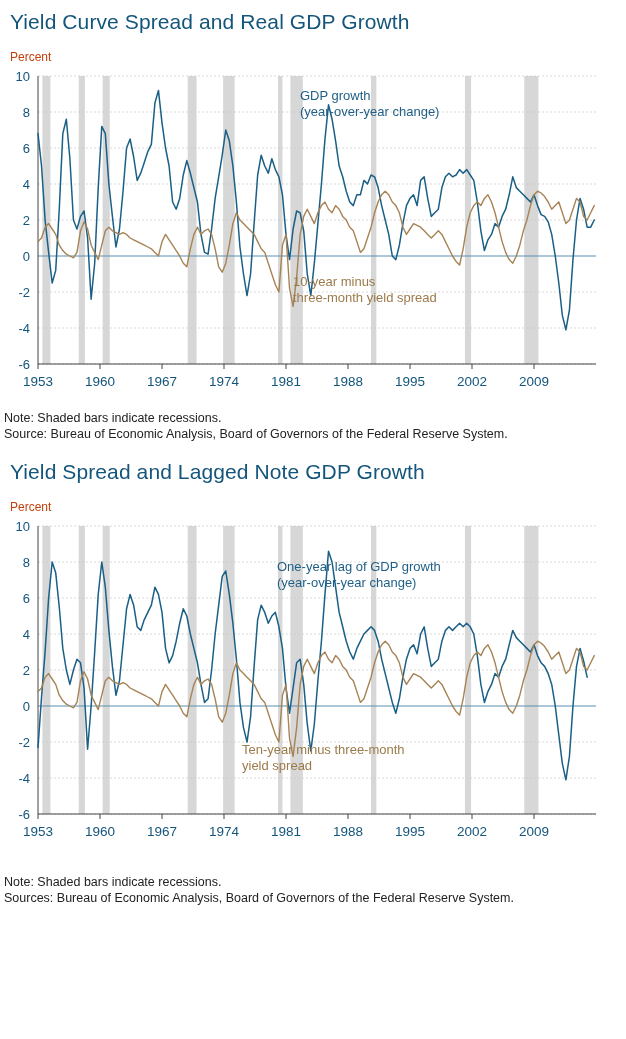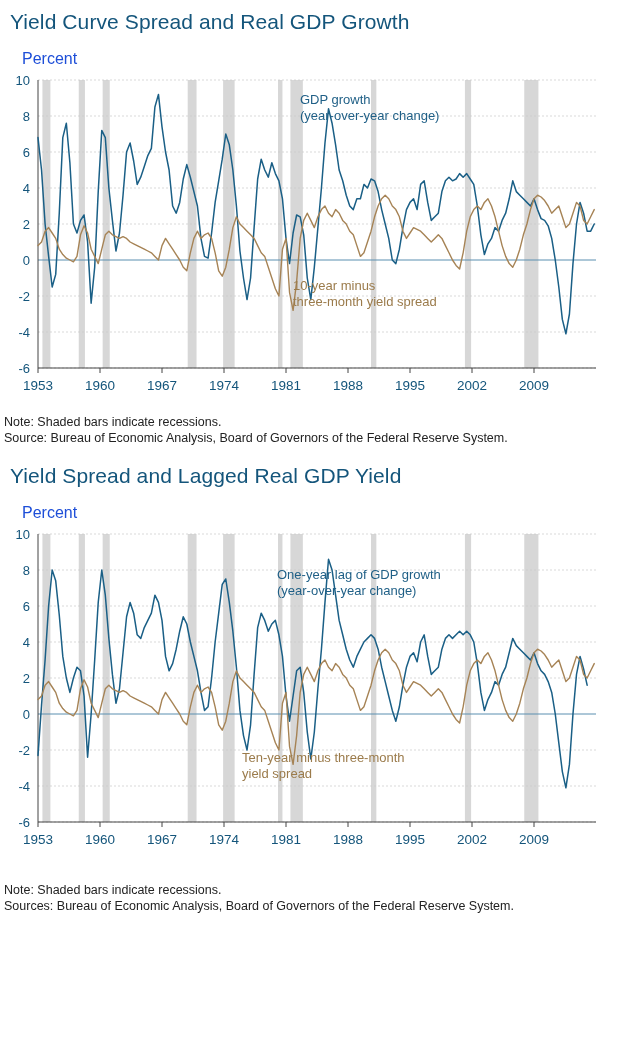--- a/index.html
+++ b/index.html
@@ -25,23 +25,23 @@
     width: 626px;
   }
   .chart-title {
     font-size: 21px;
     color: #14557b;
     font-weight: normal;
     letter-spacing: 0.1px;
     padding-left: 10px;
   }
   .axis-unit {
-    font-size: 16px;
-    color: #1d4ed8;
-    padding-left: 22px;
+    font-size: 12px;
+    color: #c2410c;
+    padding-left: 10px;
   }
   .plot-wrap {
     position: relative;
   }
   .note {
     font-size: 12.5px;
     color: #222;
     line-height: 16px;
     padding-left: 4px;
     white-space: pre-line;
@@ -176,21 +176,21 @@
             <text x="293" y="222" class="ann-tan">10-year minus</text>
             <text x="293" y="238" class="ann-tan">three-month yield spread</text>
           </g>
         </svg>
     </div>
     <div class="note" style="margin-top:6px;">Note: Shaded bars indicate recessions.
 Source: Bureau of Economic Analysis, Board of Governors of the Federal Reserve System.</div>
   </div>
 
   <div class="chart-block" style="padding-top:18px;">
-    <div class="chart-title">Yield Spread and Lagged Real GDP Yield</div>
+    <div class="chart-title">Yield Spread and Lagged Note GDP Growth</div>
     <div class="axis-unit" style="margin-top:16px;">Percent</div>
     <div class="plot-wrap">
       <svg id="svg-chart-1" width="626" height="340" viewBox="0 0 626 340">
           <g>
             <rect x="42.42857142857143" y="12" width="7.971428571429371" height="288" class="recession"></rect>
             <rect x="78.74285714285634" y="12" width="6.200000000000415" height="288" class="recession"></rect>
             <rect x="102.65714285714246" y="12" width="7.085714285713877" height="288" class="recession"></rect>
             <rect x="187.68571428571508" y="12" width="8.857142857142861" height="288" class="recession"></rect>
             <rect x="223.11428571428652" y="12" width="11.514285714285307" height="288" class="recession"></rect>
             <rect x="278.0285714285707" y="12" width="4.428571428571388" height="288" class="recession"></rect>

